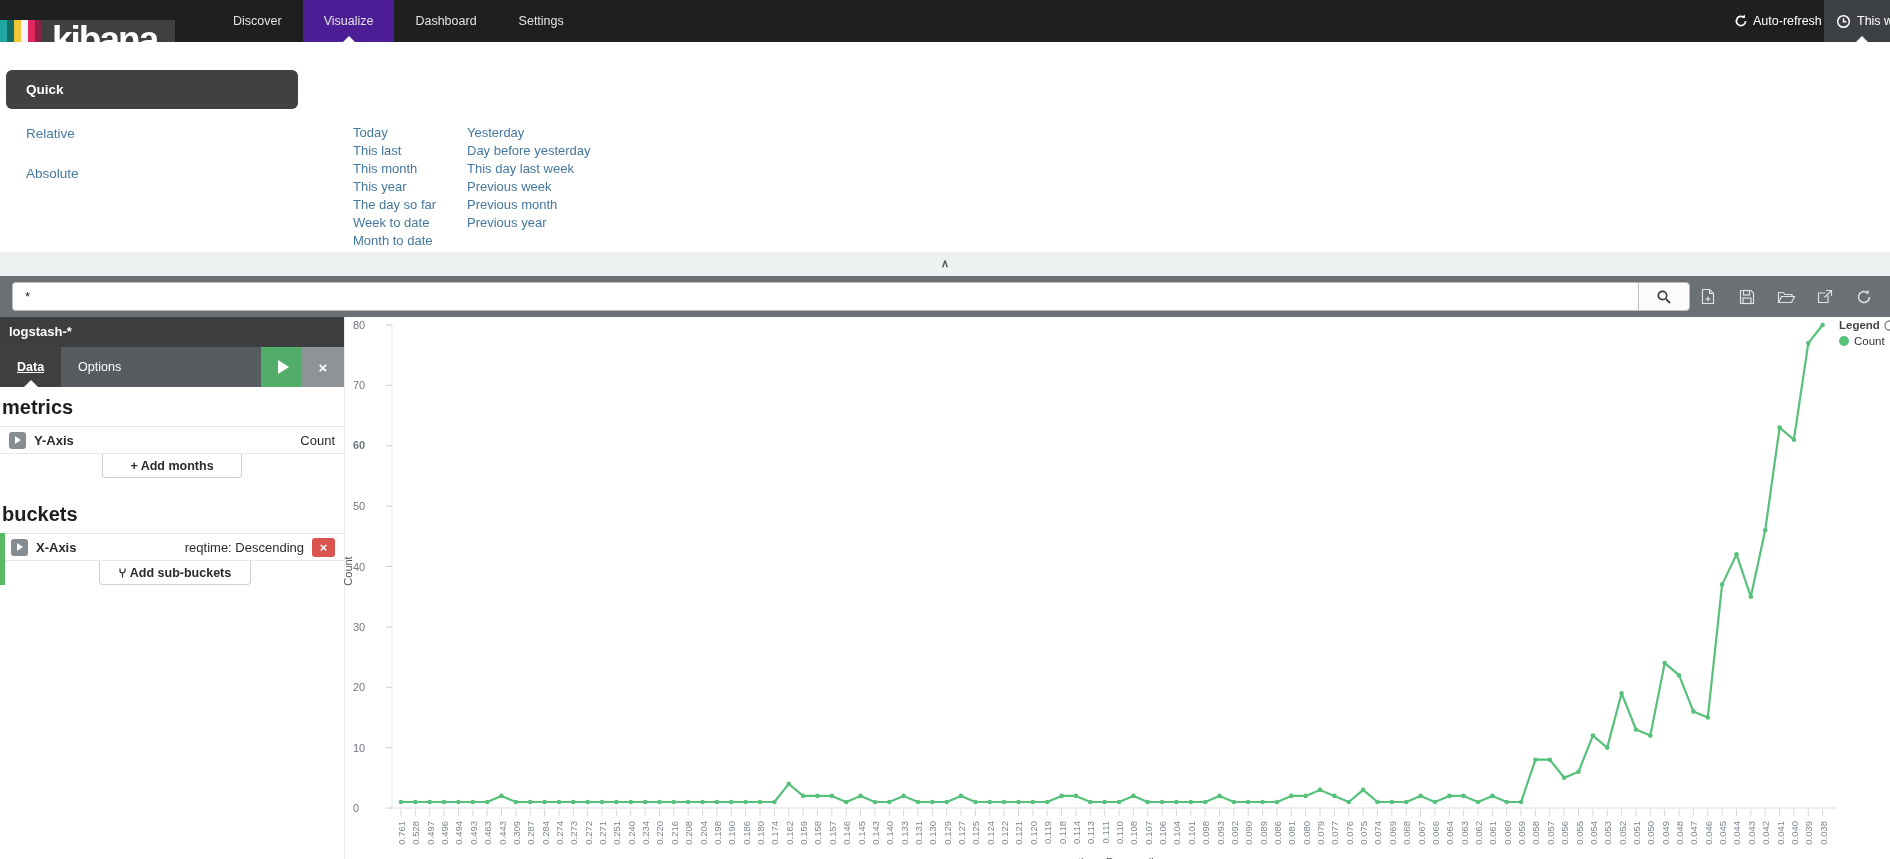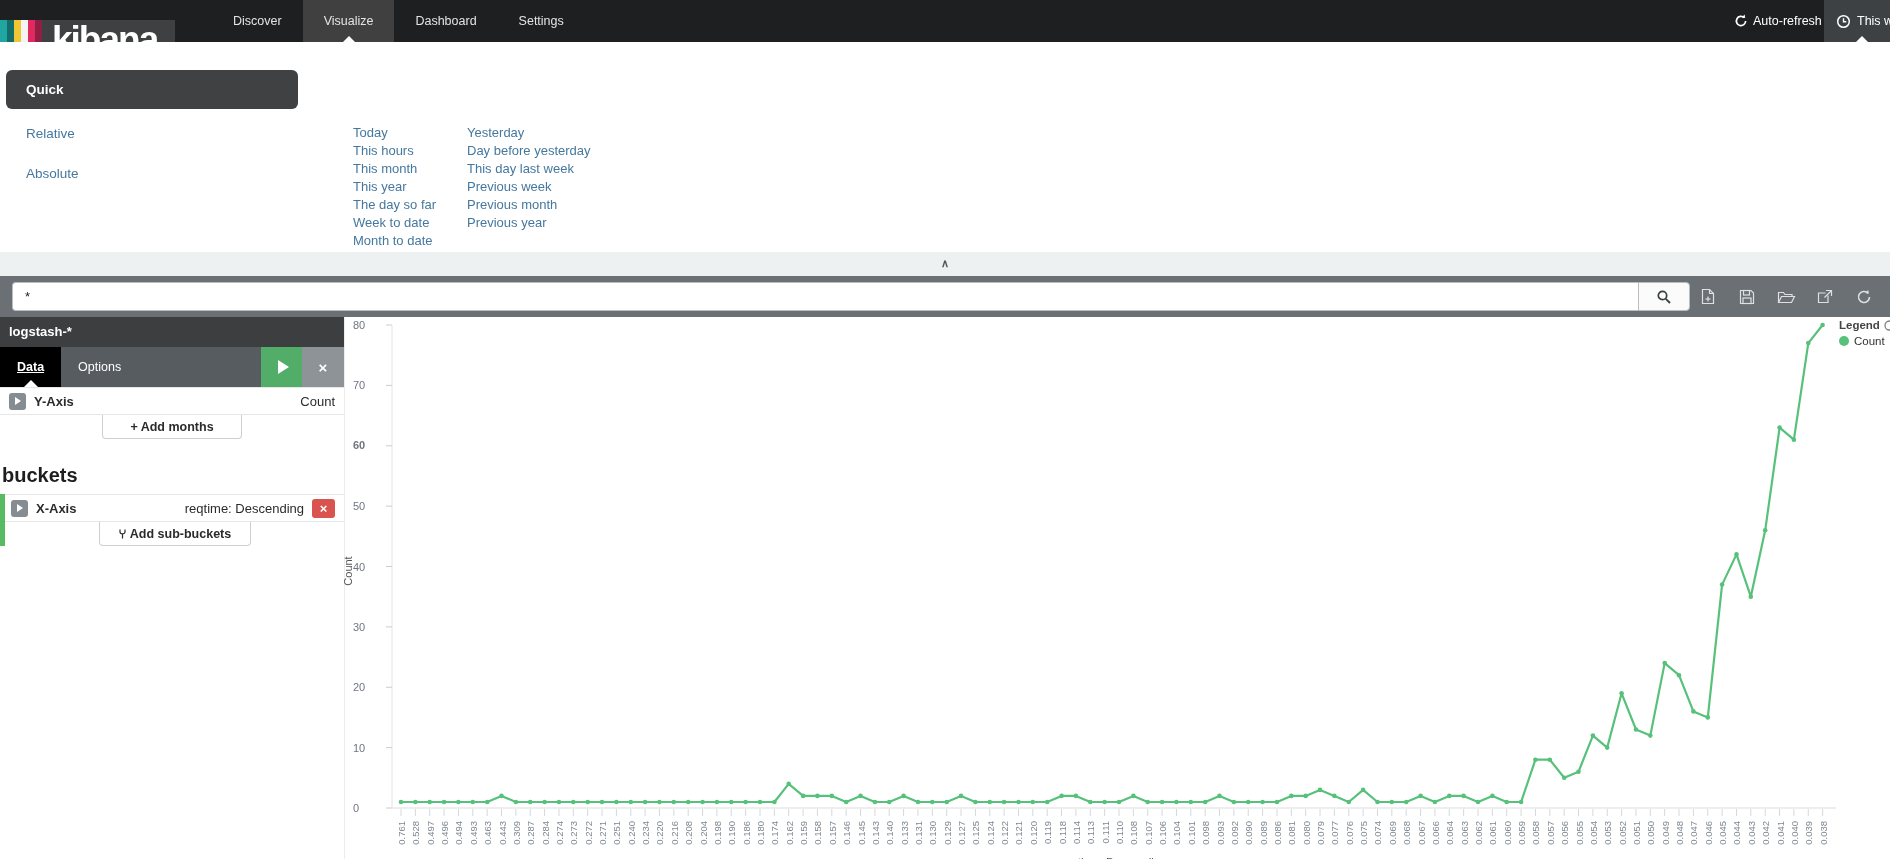--- a/index.html
+++ b/index.html
@@ -7,21 +7,21 @@
   body { position:relative; background:#fff; font-family:"Liberation Sans",sans-serif; }
 
   
   .navbar { position:absolute; left:0; top:0; width:1890px; height:42px; background:#1d1f20; }
   .logo-wrap { position:absolute; left:0; top:0; height:42px; display:flex;margin-top:20px; }
   .stripe { width:7px; height:42px; }
   .logo-block { background:#3e4041; color:#fff; font-size:37px; font-weight:bold; line-height:40px;
                 padding:0 18px 0 10px; letter-spacing:-2px; }
   .nav-items { position:absolute; left:212px; top:0; height:42px; display:flex; }
   .nav-item { position:relative; color:#e2e4e5; font-size:12.5px; line-height:42px; padding:0 21px; cursor:pointer; }
-  .nav-item.active { background:#404040; }
+  .nav-item.active { background:#4c1d95; }
   .nav-caret { position:absolute; bottom:0; left:50%; margin-left:-6px; width:0; height:0;
                border-left:6px solid transparent; border-right:6px solid transparent; border-bottom:6px solid #fff; }
   .auto-refresh { position:absolute; left:1734px; top:0; height:42px; display:flex; align-items:center;
                   color:#fff; font-size:12.5px; cursor:pointer; }
   .auto-refresh svg { margin-right:5px; }
   .time-filter { position:absolute; left:1824px; top:0; width:110px; height:42px; background:#3d4143;
                  display:flex; align-items:center; color:#fff; font-size:12.5px; padding-left:12px; cursor:pointer; }
   .time-filter svg { margin-right:6px; }
   .tf-caret { position:absolute; bottom:0; left:32px; width:0; height:0;
               border-left:6px solid transparent; border-right:6px solid transparent; border-bottom:6px solid #fff; }
@@ -53,21 +53,21 @@
   .tool-icons { position:absolute; left:1698px; top:0; height:41px; display:flex; align-items:center; }
   .tool-icon { width:20px; margin-right:19px; cursor:pointer; display:flex; justify-content:center; }
 
   
   .sidebar { position:absolute; left:0; top:317px; width:345px; height:542px; background:#fff;
              border-right:1px solid #ececec; }
   .index-header { height:30px; background:#3c3e40; color:#fff; font-size:13px; font-weight:bold;
                   line-height:30px; padding-left:9px; }
   .vis-tabbar { height:40px; background:#565c60; display:flex; }
   .vis-tab { color:#fff; font-size:12.5px; line-height:40px; padding:0 17px; cursor:pointer; position:relative; }
-  .vis-tab.active { background:#000000; font-weight:bold;text-decoration:underline; }
+  .vis-tab.active { background:#404040; font-weight:bold;text-decoration:underline; }
   .tab-caret { position:absolute; bottom:0; left:50%; margin-left:-7px; width:0; height:0;
                border-left:7px solid transparent; border-right:7px solid transparent; border-bottom:7px solid #fff; }
   .tab-spacer { flex:1; }
   .run-btn { width:41px; background:#52ad68; border:none; cursor:pointer; display:flex; align-items:center; justify-content:center; }
   .play-tri { width:0; height:0; border-top:7px solid transparent; border-bottom:7px solid transparent;
               border-left:11px solid #fff; margin-left:3px; }
   .discard-btn { width:42px; background:#8d9397; border:none; cursor:pointer; color:#fff; font-size:15px; font-weight:bold; }
   .side-section-heading { font-size:20px; font-weight:bold; color:#1e1e1e; padding:9px 0 7px 2px; }
   .agg-row { height:28px; border-top:1px solid #e7e7e7; border-bottom:1px solid #e7e7e7;
              display:flex; align-items:center; padding:0 9px; }
@@ -140,21 +140,21 @@
 
 <div class="timepicker">
   <div class="tp-modes">
       <div class="tp-mode  active">Quick</div>
       <div class="tp-mode rel">Relative</div>
       <div class="tp-mode abs">Absolute</div>
     </div>
   <div class="tp-cols">
       <div class="tp-col" style="width: 114px;">
         <div class="tp-link">Today</div>
-        <div class="tp-link">This hours</div>
+        <div class="tp-link">This last</div>
         <div class="tp-link">This month</div>
         <div class="tp-link">This year</div>
         <div class="tp-link">The day so far</div>
         <div class="tp-link">Week to date</div>
         <div class="tp-link">Month to date</div>
         <div class="tp-link">Year to date</div>
       </div>
       <div class="tp-col" style="width: 151px;">
         <div class="tp-link">Yesterday</div>
         <div class="tp-link">Day before yesterday</div>
@@ -231,20 +231,21 @@
     </div>
     <div class="tab-spacer"></div>
     <button class="run-btn">
       <span class="play-tri"></span>
     </button>
     <button class="discard-btn">
       <span>×</span>
     </button>
   </div>
 
+  <div class="side-section-heading">metrics</div>
 
   <div class="agg-row">
     <button class="chev-btn">
       <span class="chev-tri"></span>
     </button>
     <span class="agg-label">Y-Axis</span>
     <span class="agg-spacer"></span>
     <span class="agg-value">Count</span>
   </div>
   <button class="add-btn">

